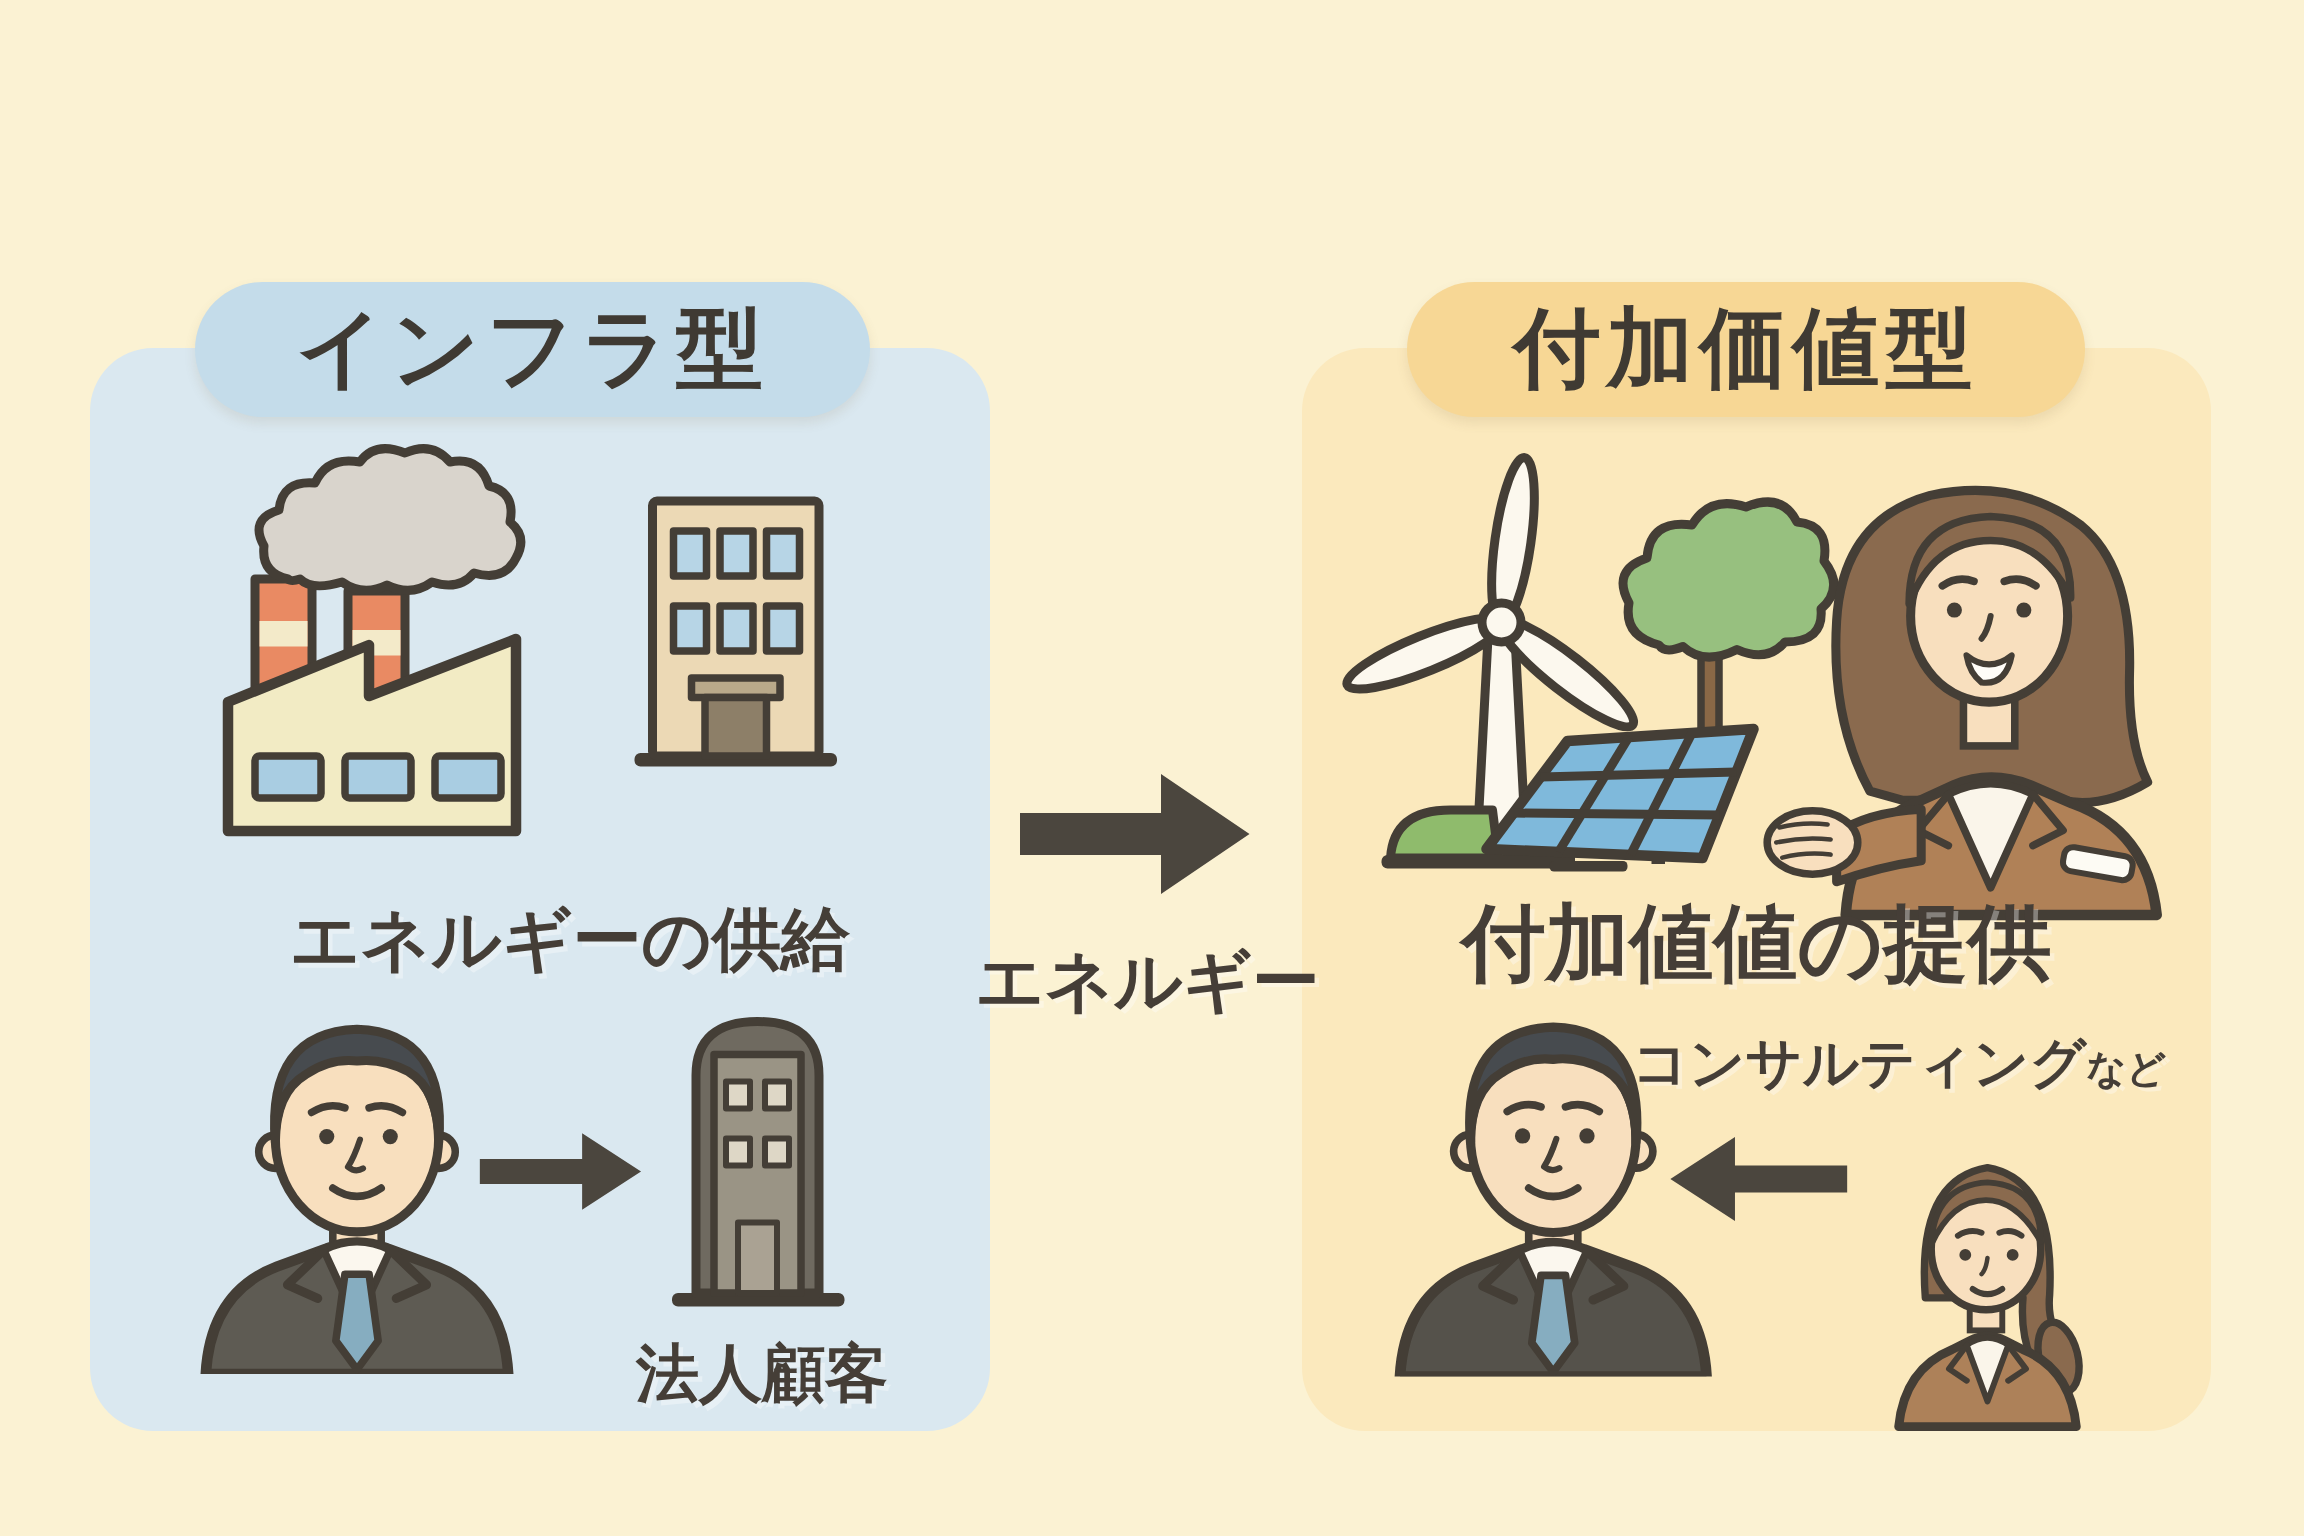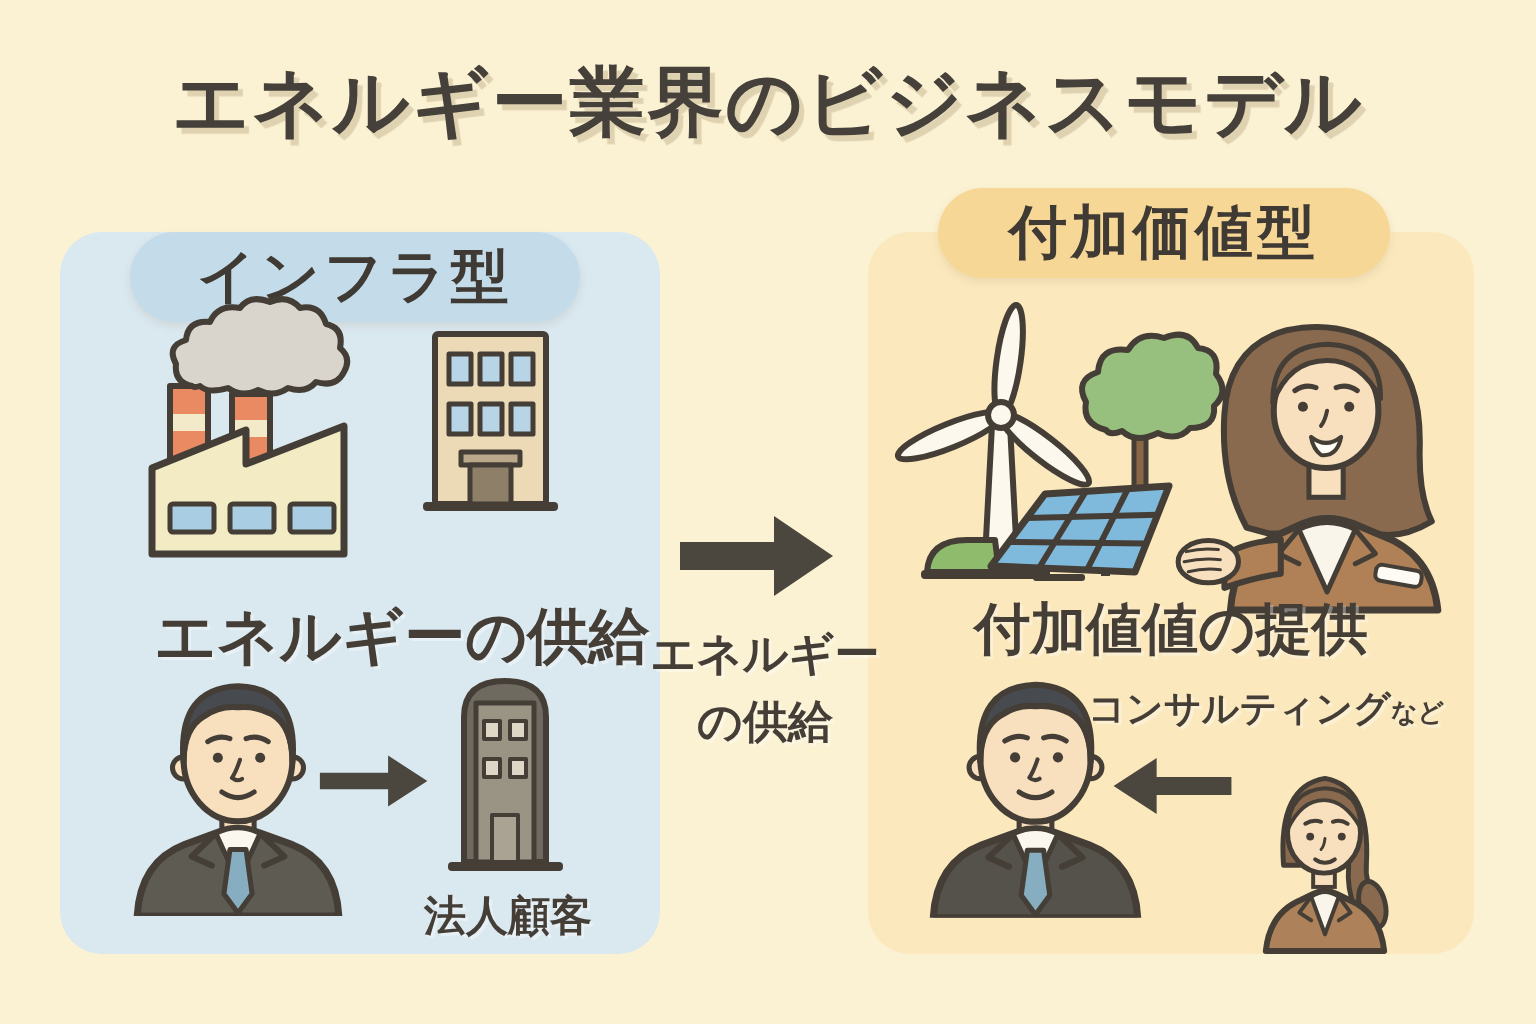--- a/index.html
+++ b/index.html
@@ -18,25 +18,25 @@
   }
   .panel{border-radius:42px;}
   .panel-left{left:60px;top:232px;width:600px;height:722px;background:#dae8f0;}
   .panel-right{left:868px;top:232px;width:606px;height:722px;background:#fbe9bd;}
   .pill{
     top:188px;height:90px;border-radius:46px;
     display:flex;align-items:center;justify-content:center;
     font-size:58px;font-weight:800;color:#3f3a33;letter-spacing:4px;
     box-shadow:0 4px 8px rgba(120,100,60,.12);
   }
-  .pill-left{left:130px;width:450px;background:#c4dcea;margin-top:44px;}
+  .pill-left{left:130px;width:450px;background:#c4dcea;}
   .pill-right{left:938px;width:452px;background:#f7d795;}
   .caption{font-weight:800;color:#453e37;text-align:center;white-space:nowrap;
     text-shadow:3px 3px 0 rgba(255,255,255,.35);}
-  .cap-supply{left:68px;top:596px;width:668px;font-size:61px;}
+  .cap-supply{left:46px;top:596px;width:668px;font-size:46px;}
   .cap-customer{left:398px;top:888px;width:220px;font-size:42px;}
   .cap-value{left:868px;top:592px;width:606px;font-size:56px;}
   .cap-consult{left:1088px;top:684px;width:380px;font-size:37px;text-align:left;}
   .cap-consult .suffix{font-size:26px;}
   .flow-label{left:650px;top:620px;width:230px;font-size:45px;line-height:1.5;}
   svg{display:block;overflow:visible;}
   .ol{stroke:#443e36;stroke-linejoin:round;stroke-linecap:round;}
 </style>
 </head>
 <body>
@@ -59,21 +59,20 @@
         <path class="ol" d="M85,77 Q96,70 107,74" fill="none" stroke-width="5"></path>
         <path class="ol" d="M123,74 Q134,70 145,77" fill="none" stroke-width="5"></path>
         <circle cx="95" cy="93" r="5" fill="#443e36"></circle>
         <circle cx="137" cy="93" r="5" fill="#443e36"></circle>
         <path class="ol" d="M117,95 Q113,107 109,113 Q114,117 119,114" fill="none" stroke-width="4"></path>
         <path class="ol" d="M99,127 Q115,138 131,127" fill="none" stroke-width="5"></path>
       </symbol>
     </defs>
   </svg>
 
-  <div class="abs title">エネルギー業界のビジネスモデル</div>
 
   <div class="abs panel panel-left"></div>
   <div class="abs panel panel-right"></div>
 
   <div class="abs pill pill-left">インフラ型</div>
   <div class="abs pill pill-right">付加価値型</div>
 
   <svg class="abs" style="left:148px;top:298px" width="205" height="260" viewBox="0 0 205 260">
     <rect class="ol" x="22" y="88" width="38" height="96" fill="#e98a63" stroke-width="6"></rect>
     <rect x="25" y="116" width="32" height="17" fill="#f3eac9"></rect>
@@ -120,21 +119,20 @@
     <rect class="ol" x="44" y="150" width="26" height="47" fill="#aaa293" stroke-width="4"></rect>
   </svg>
 
   <div class="abs caption cap-customer">法人顧客</div>
 
   <svg class="abs" style="left:680px;top:512px" width="155" height="88" viewBox="0 0 155 88">
     <polygon points="0,30 94,30 94,4 153,44 94,84 94,58 0,58" fill="#4b463e"></polygon>
   </svg>
   <div class="abs caption flow-label">
     <div>エネルギー</div>
-    <div>の供給</div>
   </div>
 
   <svg class="abs" style="left:893px;top:300px" width="220" height="285" viewBox="0 0 220 285">
     <polygon class="ol" points="99,125 117,125 124,258 92,258" fill="#fcf8ee" stroke-width="6"></polygon>
     <g transform="rotate(-82 108 115)">
         <ellipse class="ol" cx="163" cy="115" rx="56" ry="12" fill="#fcf8ee" stroke-width="6"></ellipse>
       </g>
     <g transform="rotate(38 108 115)">
         <ellipse class="ol" cx="163" cy="115" rx="56" ry="12" fill="#fcf8ee" stroke-width="6"></ellipse>
       </g>

